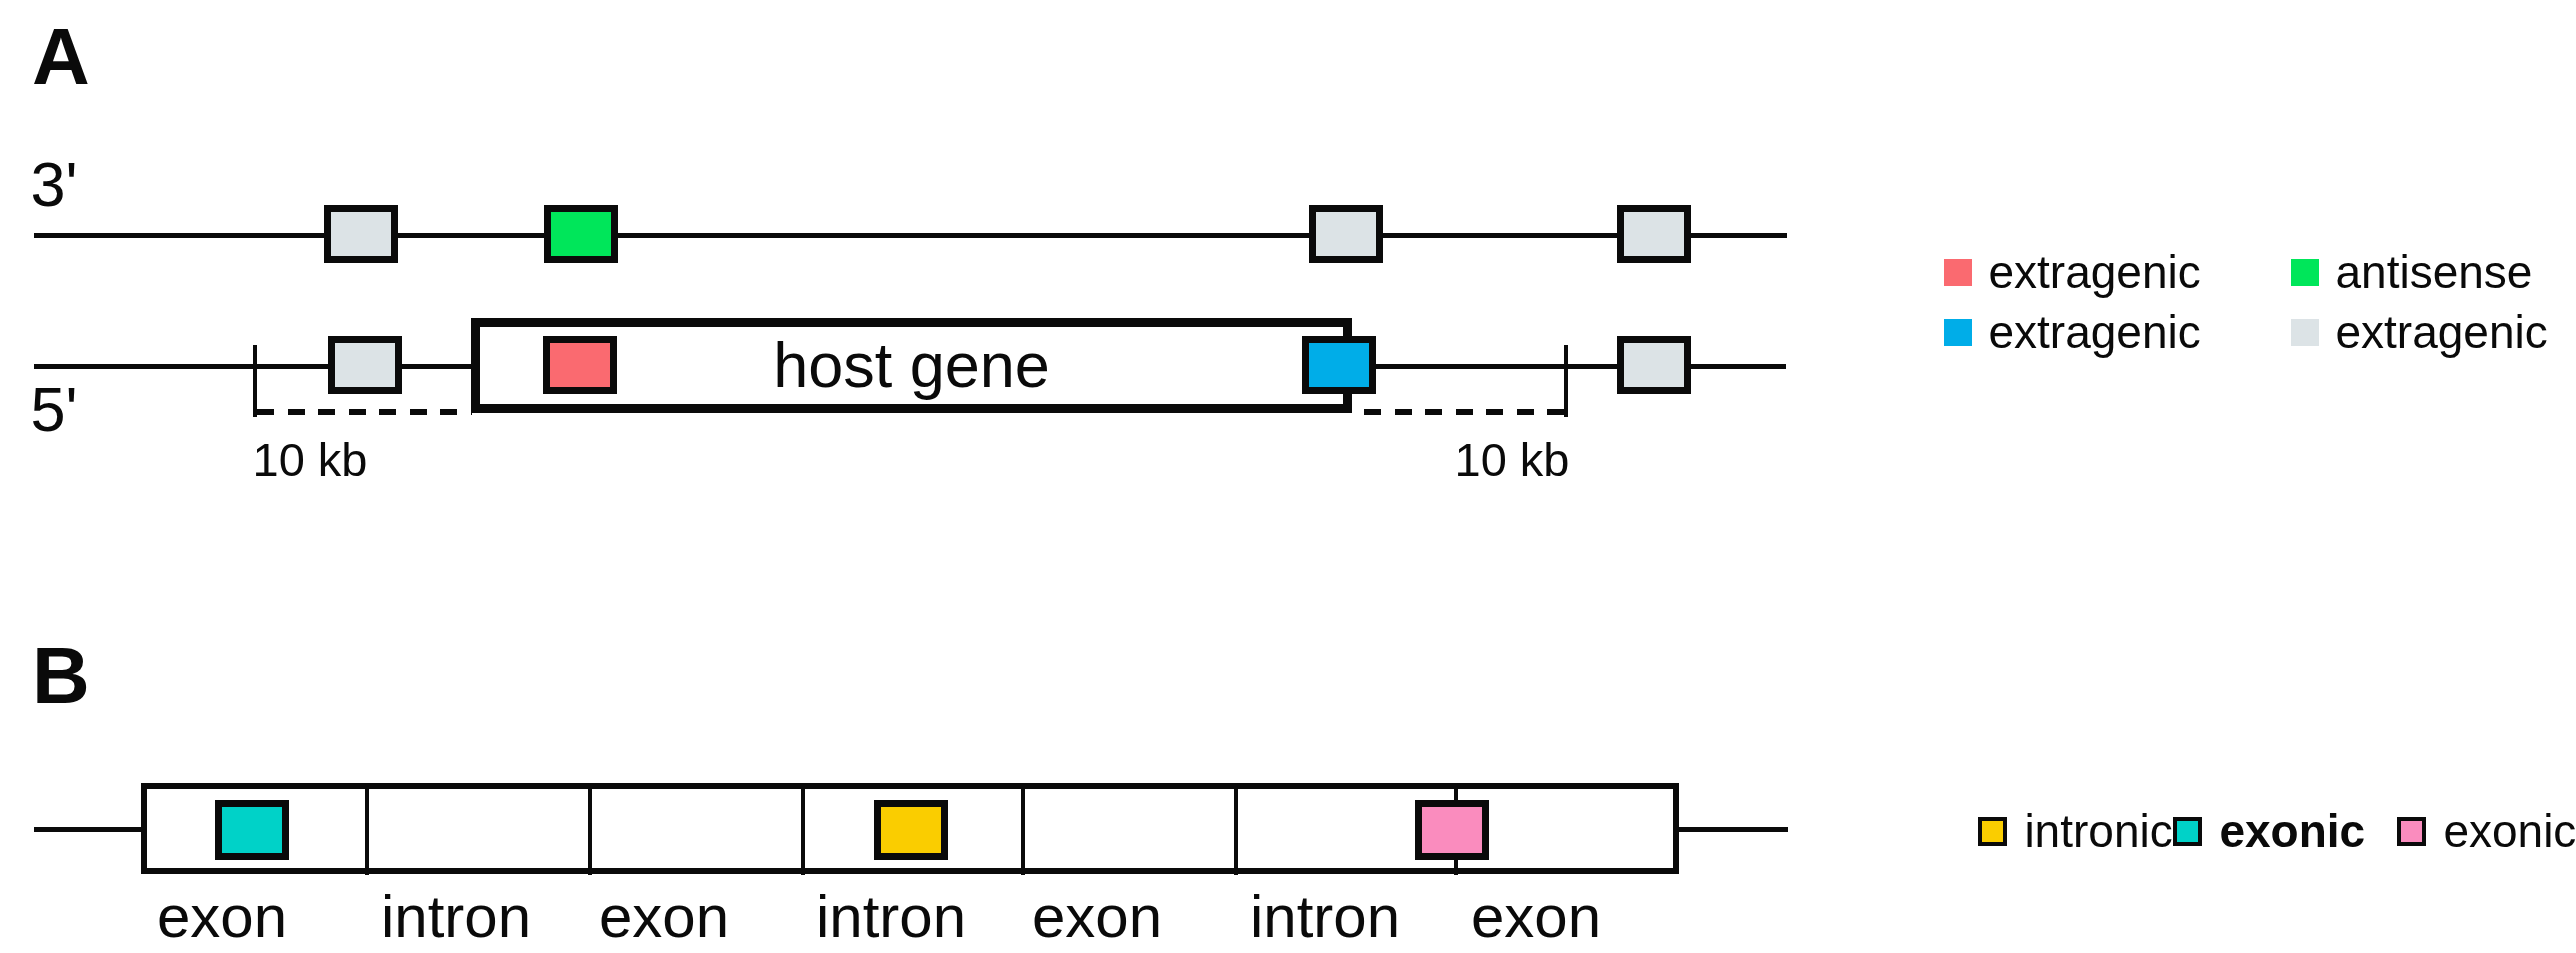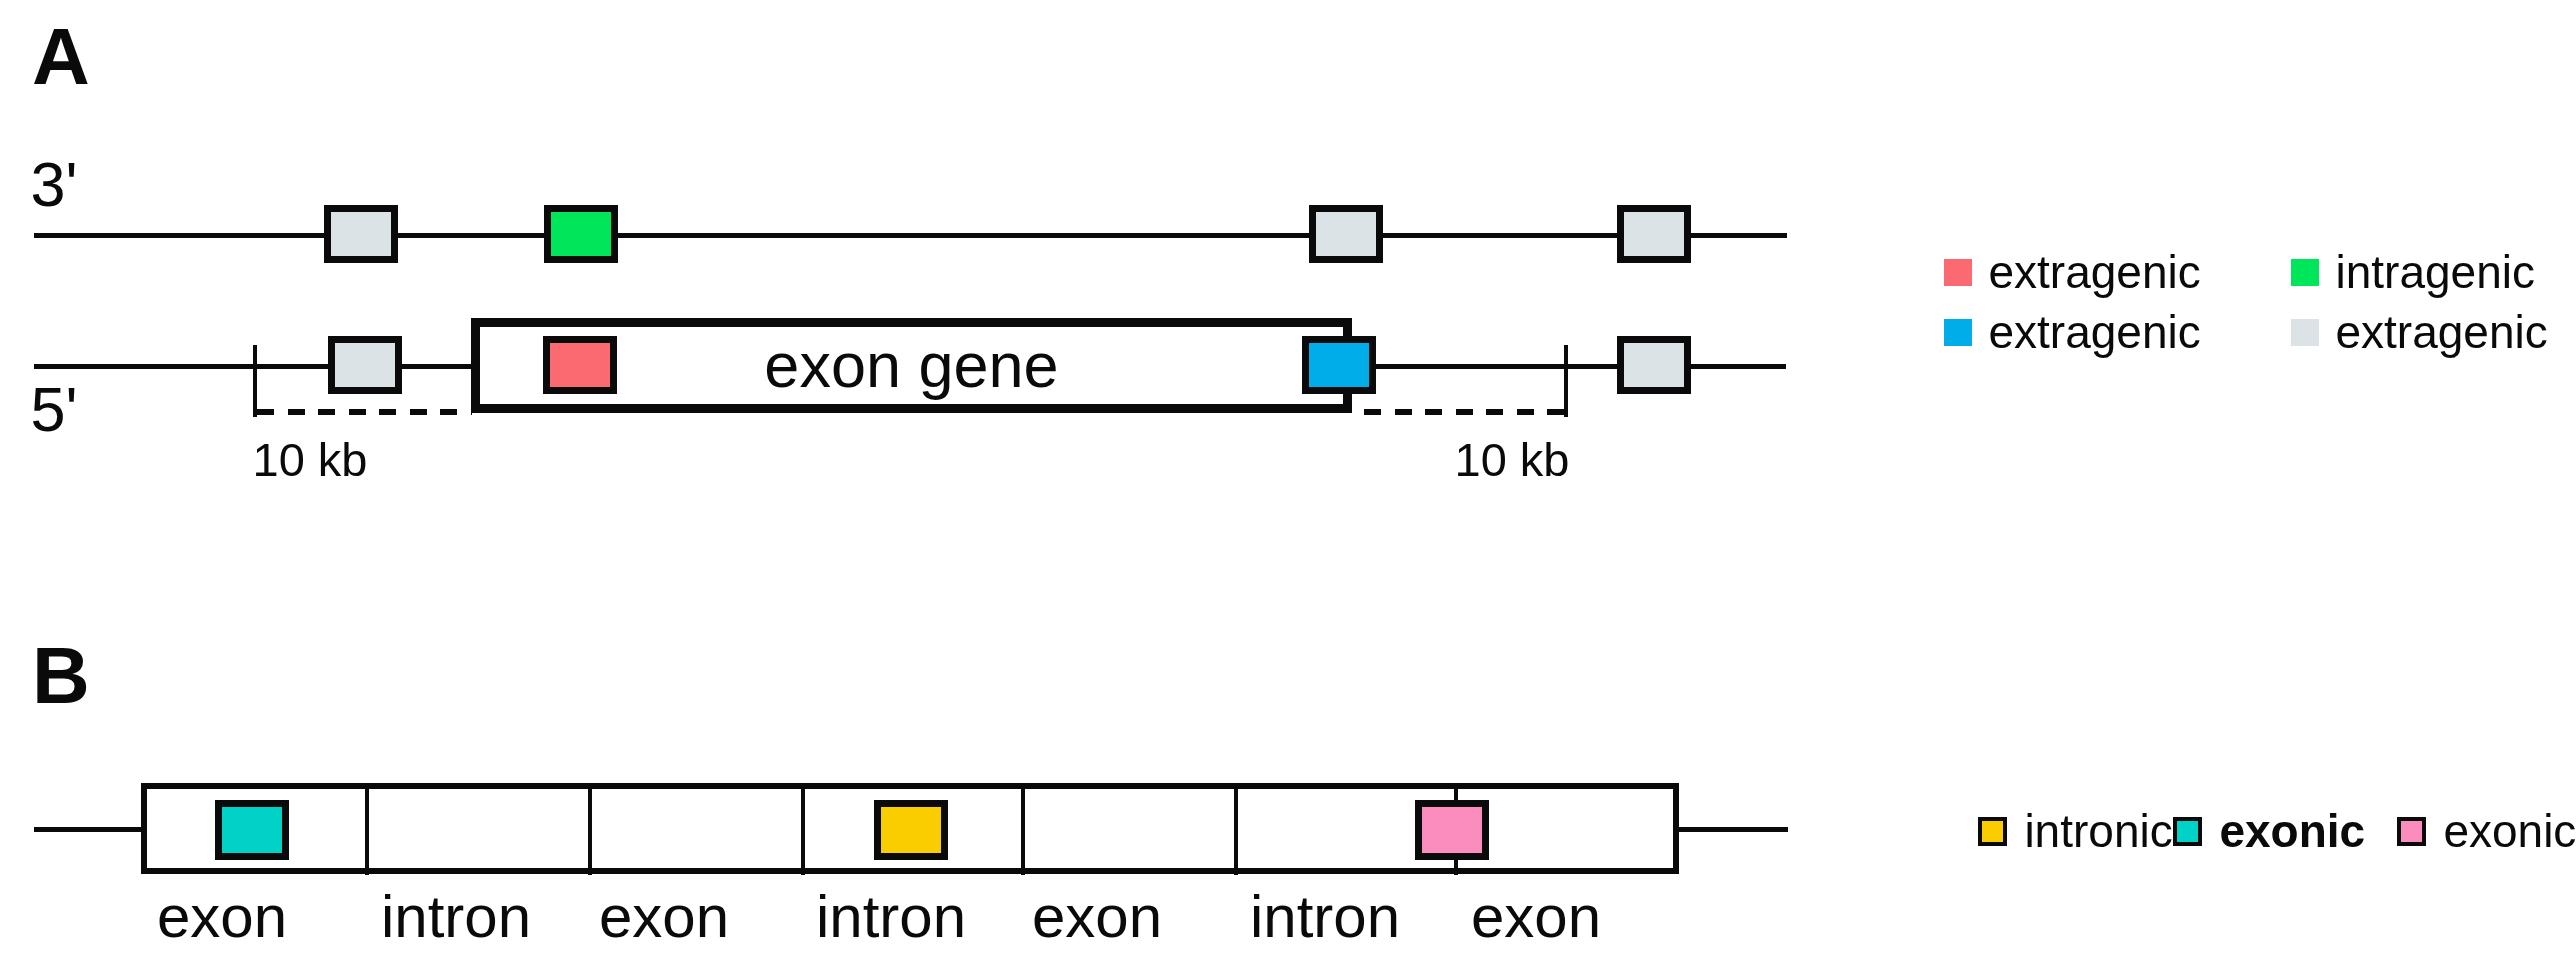--- a/index.html
+++ b/index.html
@@ -48,34 +48,34 @@
 <div class="abs tick" style="left:253px;top:345px;"></div>
 <div class="abs dash-line" style="left:257px;top:409px;width:215px;"></div>
 <div class="abs scale-label" style="left:226px;top:436px;">10 kb</div>
 <div class="abs tick" style="left:1564px;top:345px;"></div>
 <div class="abs dash-line" style="left:1364px;top:409px;width:200px;"></div>
 <div class="abs scale-label" style="left:1428px;top:436px;">10 kb</div>
 
 <div class="abs gene-box" style="left: 328px; top: 336px; background-color: rgb(220, 227, 230);"></div>
 
 <div class="abs host-gene" style="left:471px;top:318px;">
-  <span class="host-gene-text">exon gene</span>
+  <span class="host-gene-text">host gene</span>
 </div>
 
 <div class="abs gene-box" style="left: 543px; top: 336px; background-color: rgb(250, 106, 112);"></div>
 <div class="abs gene-box" style="left: 1302px; top: 336px; z-index: 4; background-color: rgb(0, 173, 232);"></div>
 <div class="abs gene-box" style="left: 1617px; top: 336px; background-color: rgb(220, 227, 230);"></div>
 
 <div class="abs legend-item" style="left:1944px;top:257px;">
   <span class="swatch-a" style="background-color: rgb(250, 106, 112);"></span>
   <span class="legend-label">extragenic</span>
 </div>
 <div class="abs legend-item" style="left:2291px;top:257px;">
   <span class="swatch-a" style="background-color: rgb(0, 230, 90);"></span>
-  <span class="legend-label">intragenic</span>
+  <span class="legend-label">antisense</span>
 </div>
 <div class="abs legend-item" style="left:1944px;top:317px;">
   <span class="swatch-a" style="background-color: rgb(0, 173, 232);"></span>
   <span class="legend-label">extragenic</span>
 </div>
 <div class="abs legend-item" style="left:2291px;top:317px;">
   <span class="swatch-a" style="background-color: rgb(220, 227, 230);"></span>
   <span class="legend-label">extragenic</span>
 </div>
 

